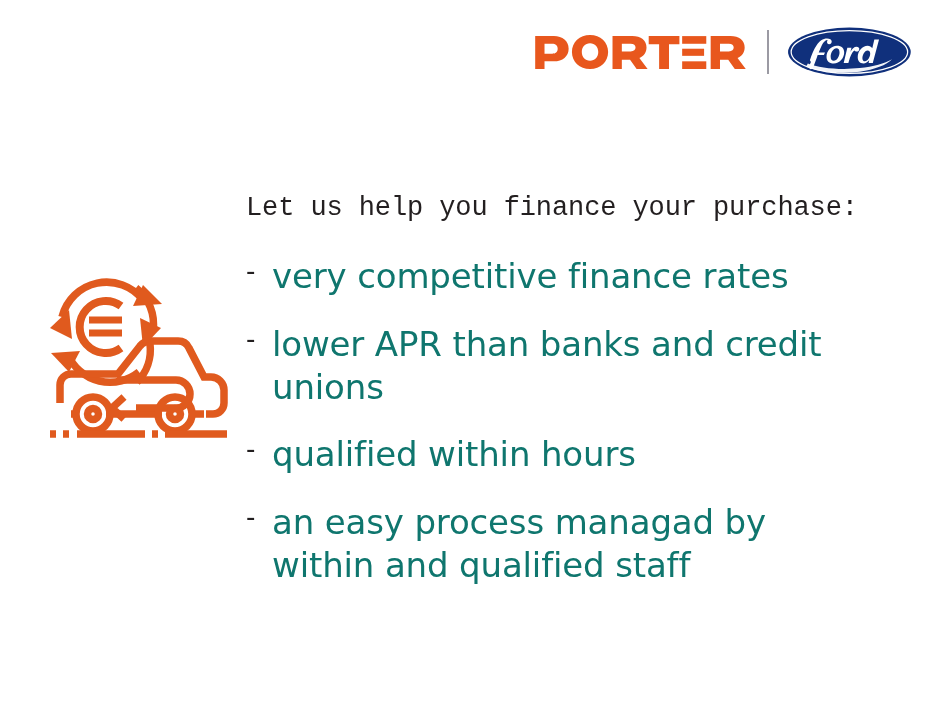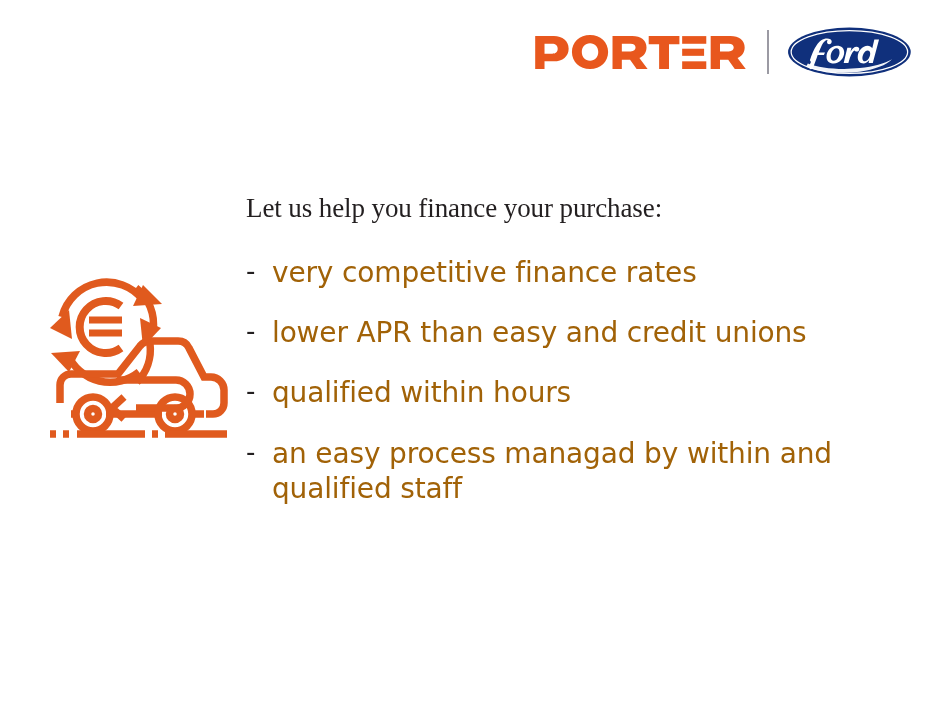--- a/index.html
+++ b/index.html
@@ -60,21 +60,21 @@
   }
 
   
   .content {
     position: absolute;
     left: 246px;
     top: 192px;
     width: 640px;
   }
   .headline {
-    font-family: Liberation Serif, serif;
+    font-family: Liberation Mono, monospace;
     font-size: 27px;
     font-weight: 400;
     line-height: 1.22;
     color: #231f20;
     letter-spacing: -0.1px;
     margin: 0 0 30px 0;
     white-space: nowrap;
   }
   .bullet-list {
     list-style: none;
@@ -91,24 +91,24 @@
   }
   .bullet-dash {
     flex: none;
     width: 26px;
     font-size: 26px;
     font-weight: 400;
     line-height: 1.26;
     color: #231f20;
   }
   .bullet-text {
-    font-size: 28px;
+    font-size: 34px;
     font-weight: 400;
     line-height: 1.26;
-    color: #a16207;
+    color: #0f766e;
     letter-spacing: -0.15px;
     max-width: 600px;
   }
 </style>
 </head>
 <body>
 
 <div class="slide">
 
   <div class="logo-lockup">
@@ -198,21 +198,21 @@
 
     <ul class="bullet-list">
 
       <li class="bullet-item">
         <span class="bullet-dash">-</span>
         <span class="bullet-text">very competitive finance rates</span>
       </li>
 
       <li class="bullet-item">
         <span class="bullet-dash">-</span>
-        <span class="bullet-text">lower APR than easy and credit unions</span>
+        <span class="bullet-text">lower APR than banks and credit unions</span>
       </li>
 
       <li class="bullet-item">
         <span class="bullet-dash">-</span>
         <span class="bullet-text">qualified within hours</span>
       </li>
 
       <li class="bullet-item">
         <span class="bullet-dash">-</span>
         <span class="bullet-text">an easy process managad by within and qualified staff</span>

